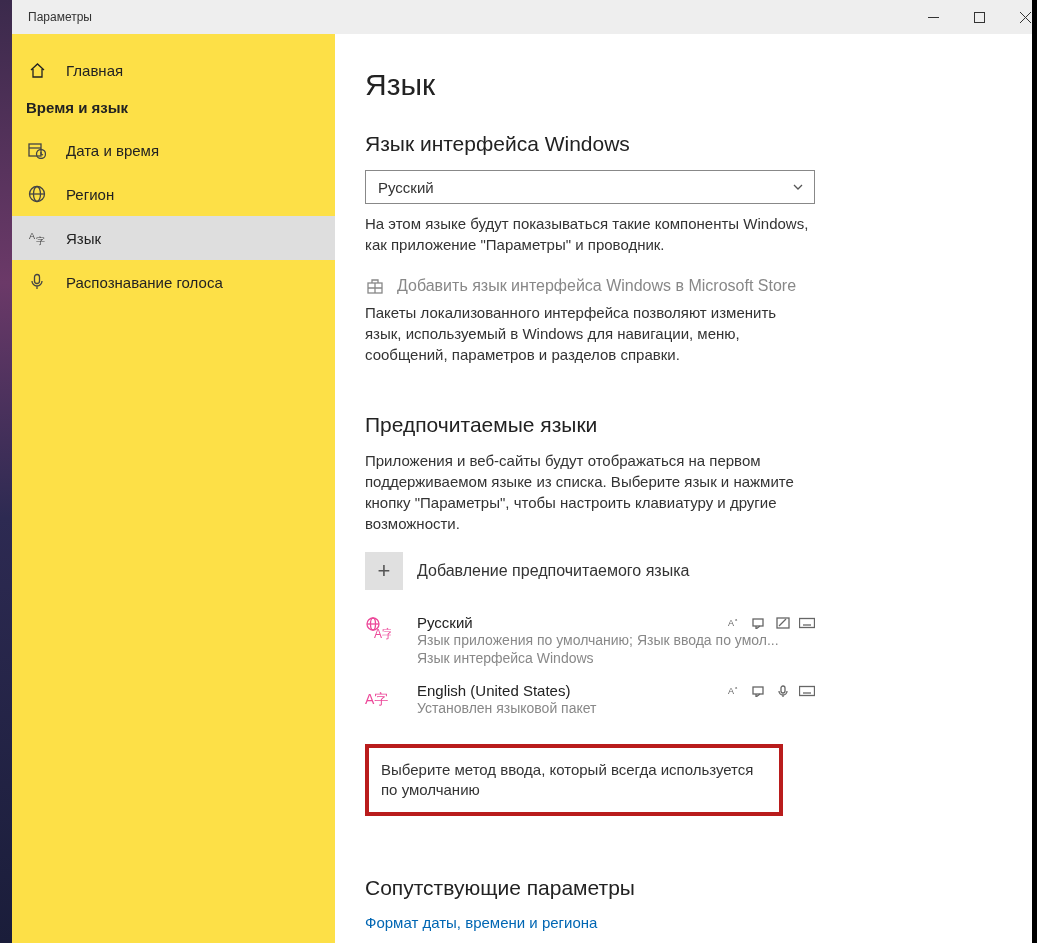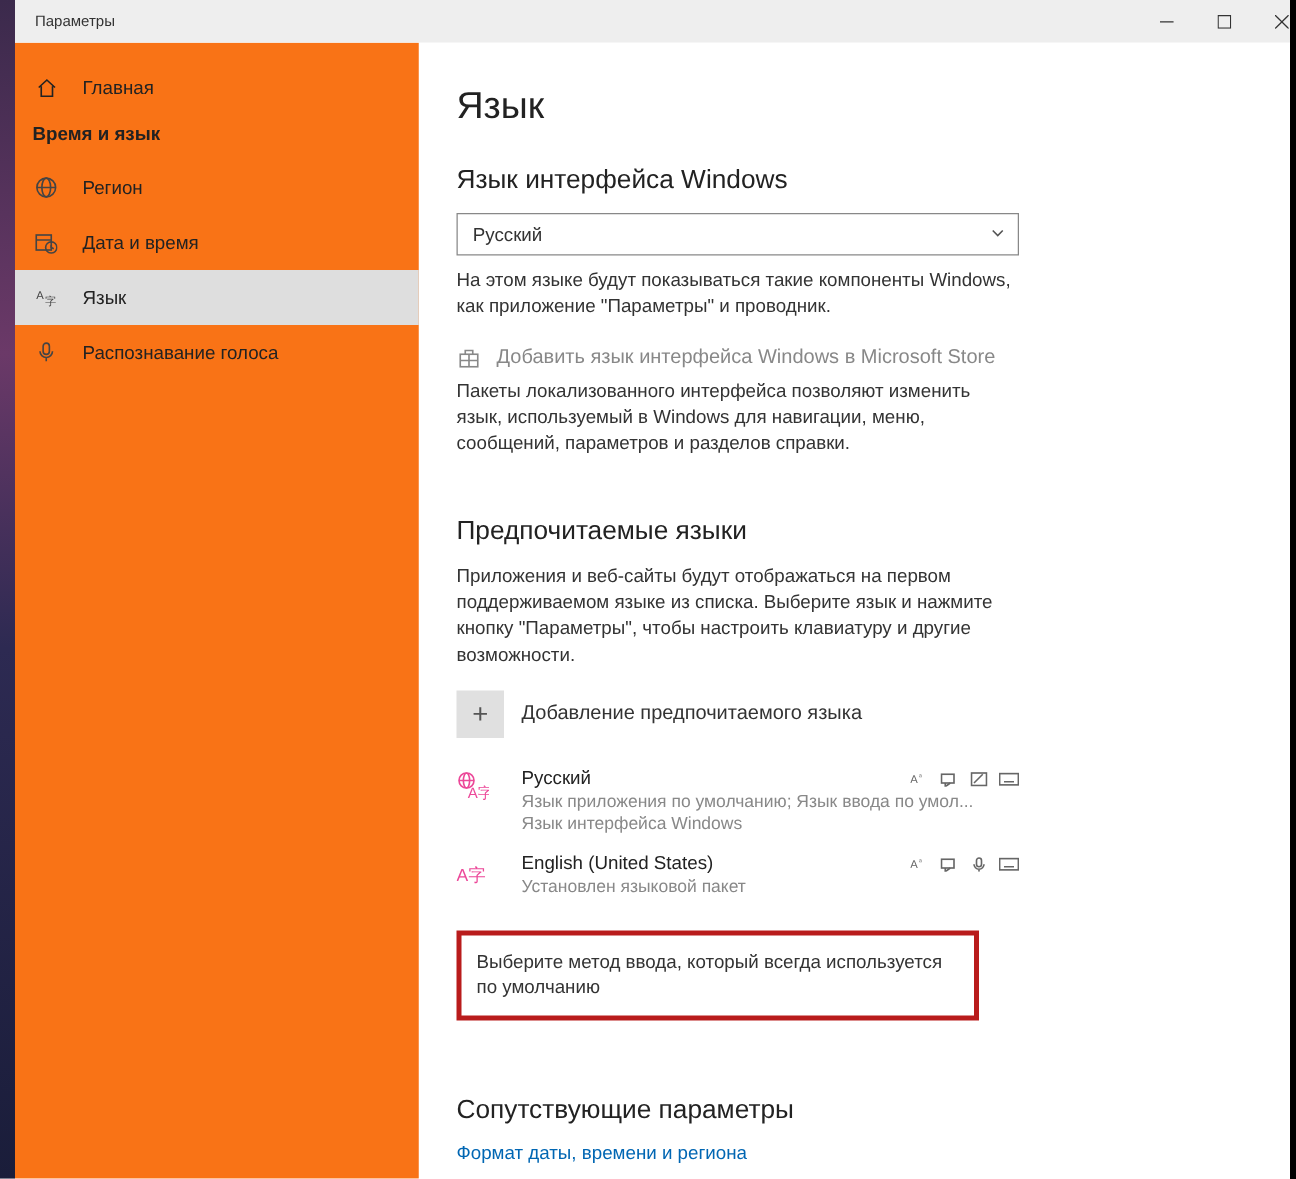--- a/index.html
+++ b/index.html
@@ -59,21 +59,21 @@
 }
 .win-btn svg { stroke: #333; stroke-width: 1; fill: none; }
 
 .body {
   flex: 1;
   display: flex;
   overflow: hidden;
 }
 .sidebar {
   width: 323px;
-  background: #f97316;
+  background: #fde047;
   padding: 18px 0 0 0;
   border-right: none;
 }
 .home-row {
   display: flex;
   align-items: center;
   padding: 10px 8px 10px 14px;
   font-size: 15px;
   color: #222;
 }
@@ -276,38 +276,38 @@
         </span>
         <span>Главная</span>
       </div>
 
 
       <div class="cat-header">Время и язык</div>
 
       <div class="nav-item">
         <span class="icon">
           <svg width="18" height="18" class="ico-svg">
-              <circle cx="9" cy="9" r="7.5"></circle>
-              <ellipse cx="9" cy="9" rx="3.5" ry="7.5"></ellipse>
-              <line x1="1.5" y1="9" x2="16.5" y2="9"></line>
-            </svg>
-        </span>
-        <span>Регион</span>
-      </div>
-
-      <div class="nav-item">
-        <span class="icon">
-          <svg width="18" height="18" class="ico-svg">
               <rect x="1" y="3" width="12" height="12"></rect>
               <line x1="1" y1="7" x2="13" y2="7"></line>
               <circle cx="13" cy="13" r="4.5"></circle>
               <path d="M13 11 V13 L15 14"></path>
             </svg>
         </span>
         <span>Дата и время</span>
+      </div>
+
+      <div class="nav-item">
+        <span class="icon">
+          <svg width="18" height="18" class="ico-svg">
+              <circle cx="9" cy="9" r="7.5"></circle>
+              <ellipse cx="9" cy="9" rx="3.5" ry="7.5"></ellipse>
+              <line x1="1.5" y1="9" x2="16.5" y2="9"></line>
+            </svg>
+        </span>
+        <span>Регион</span>
       </div>
 
       <div class="nav-item selected">
         <span class="icon">
           <svg width="18" height="18" class="ico-svg">
               <text x="1" y="10" font-size="9" stroke="none" fill="currentColor">A</text>
               <text x="8" y="15" font-size="9" stroke="none" fill="currentColor">字</text>
             </svg>
         </span>
         <span>Язык</span>

